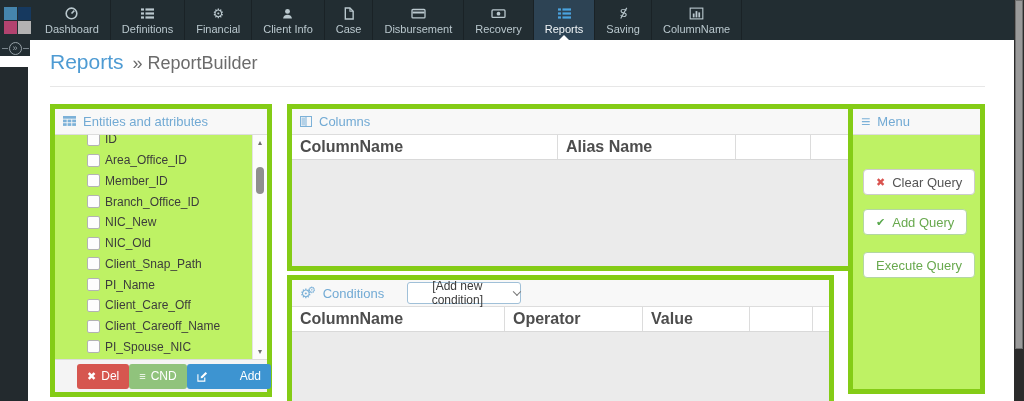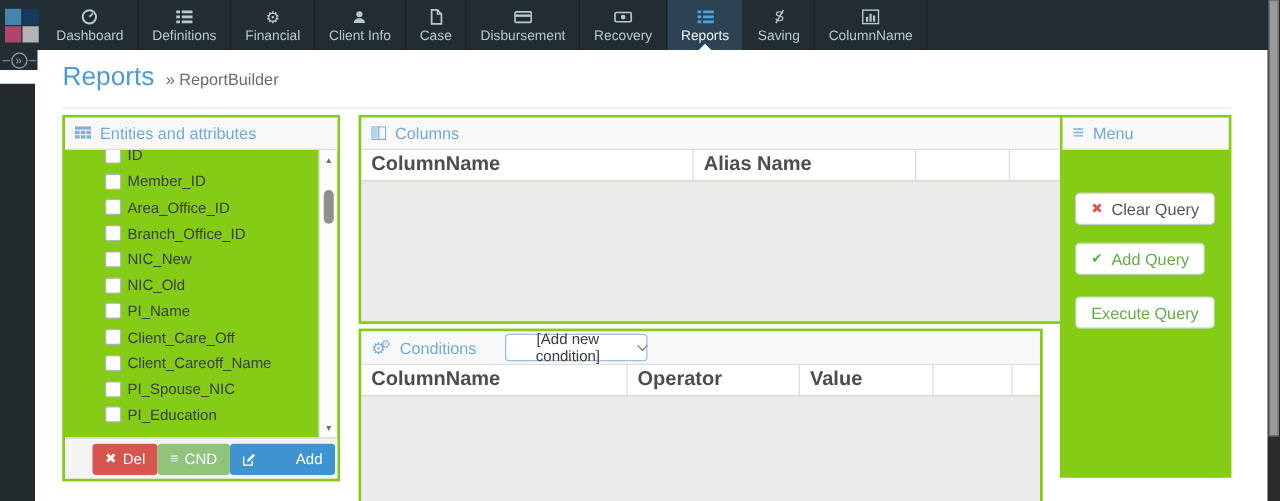--- a/index.html
+++ b/index.html
@@ -27,25 +27,25 @@
   .toggle-circle::before { left:-8px; } .toggle-circle::after { right:-8px; }
   .sidebar { position:absolute; left:0; top:67px; width:28px; height:334px; background:#232a2e; }
 
   
   .page-scrollbar { position:absolute; right:0; top:0; width:10px; height:401px; background:#2b2b2b; z-index:9; }
   .page-scroll-thumb { position:absolute; left:1px; top:0; width:8px; height:349px; background:#9a9a9a; border:1px solid #6f6f6f; }
 
   
   .page-head { position:absolute; left:50px; top:50px; display:flex; align-items:baseline; gap:9px; }
   .page-title { font-size:21px; color:#4e9bd3; font-weight:400; }
-  .page-sub { font-size:13px; color:#6b6b6b; }
+  .page-sub { font-size:18px; color:#6b6b6b; }
   .head-divider { position:absolute; left:50px; top:86px; width:935px; height:1px; background:#e7e7e7; }
 
   
-  .panel { position:absolute; border:2px solid #84cc16; background:#84cc16; display:flex; flex-direction:column; }
+  .panel { position:absolute; border:5px solid #84cc16; background:#bef264; display:flex; flex-direction:column;margin-top:12px; }
   .panel-head { height:26px; flex:0 0 26px; background:#f8f8f8; border-bottom:1px solid #dddddd; display:flex; align-items:center; padding:0 8px; gap:7px; color:#72aad4; font-size:13px; }
   .picon { color:#7cb1d8; display:flex; align-items:center; }
   .grid-head { display:flex; height:25px; flex:0 0 25px; background:#fff; border-bottom:1px solid #d9d9d9; }
   .gh-cell { font-size:16px; font-weight:bold; color:#4d4d4d; padding:0 8px; display:flex; align-items:center; border-right:1px solid #dcdcdc; }
   .gh-last { flex:1; border-right:none; }
   .grid-body { flex:1; background:#ebebeb; }
 
   
   .panel-entities { left:50px; top:92px; width:222px; height:293px; }
   .ent-body { flex:1; position:relative; overflow:hidden; }
@@ -225,37 +225,41 @@
       <span>Entities and attributes</span>
     </div>
     <div class="ent-body">
       <div class="ent-list">
         <div class="ent-row">
             <span class="cb"></span>
             <span class="ent-label">ID</span>
           </div>
         <div class="ent-row">
             <span class="cb"></span>
+            <span class="ent-label">Area_Office_ID</span>
+          </div>
+        <div class="ent-row">
+            <span class="cb"></span>
             <span class="ent-label">Member_ID</span>
           </div>
         <div class="ent-row">
             <span class="cb"></span>
-            <span class="ent-label">Area_Office_ID</span>
-          </div>
-        <div class="ent-row">
-            <span class="cb"></span>
             <span class="ent-label">Branch_Office_ID</span>
           </div>
         <div class="ent-row">
             <span class="cb"></span>
             <span class="ent-label">NIC_New</span>
           </div>
         <div class="ent-row">
             <span class="cb"></span>
             <span class="ent-label">NIC_Old</span>
+          </div>
+        <div class="ent-row">
+            <span class="cb"></span>
+            <span class="ent-label">Client_Snap_Path</span>
           </div>
         <div class="ent-row">
             <span class="cb"></span>
             <span class="ent-label">PI_Name</span>
           </div>
         <div class="ent-row">
             <span class="cb"></span>
             <span class="ent-label">Client_Care_Off</span>
           </div>
         <div class="ent-row">

